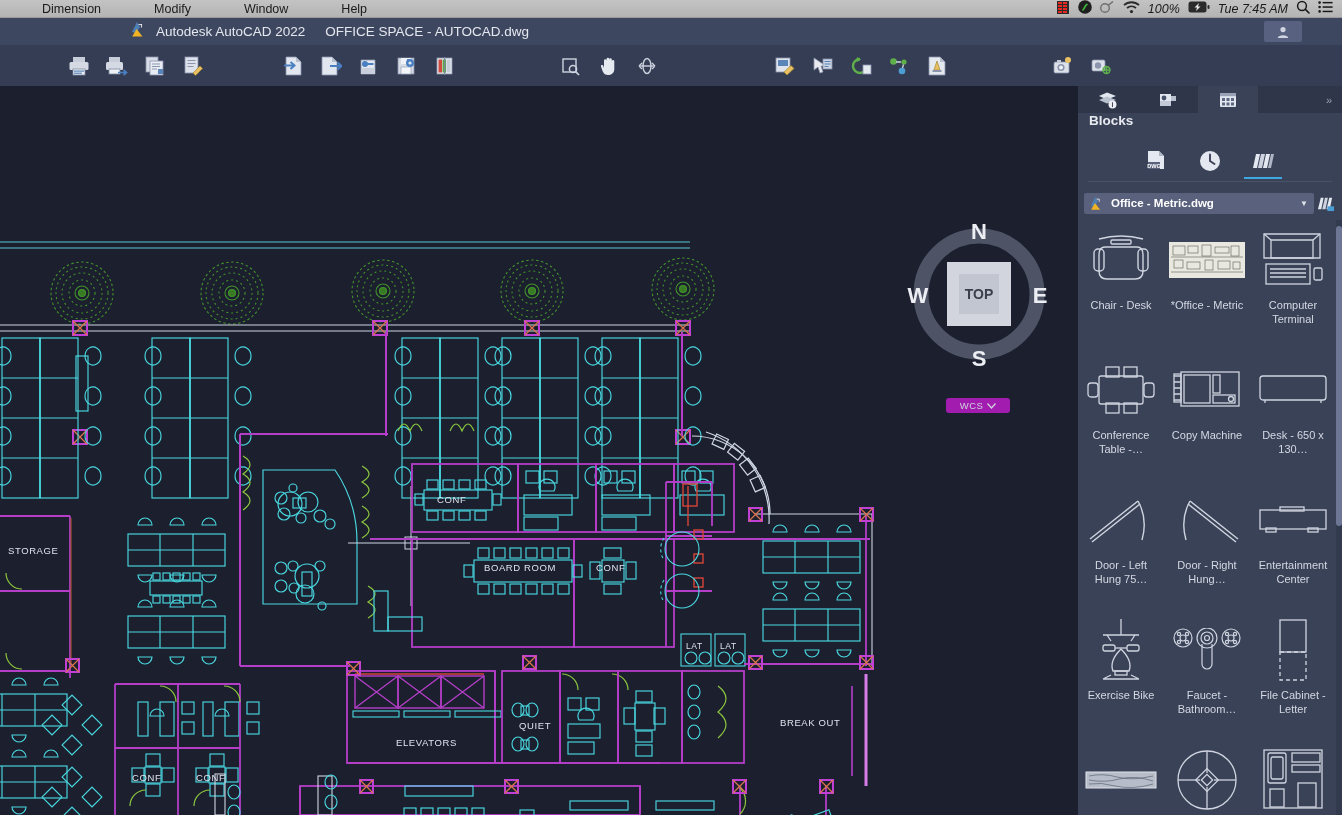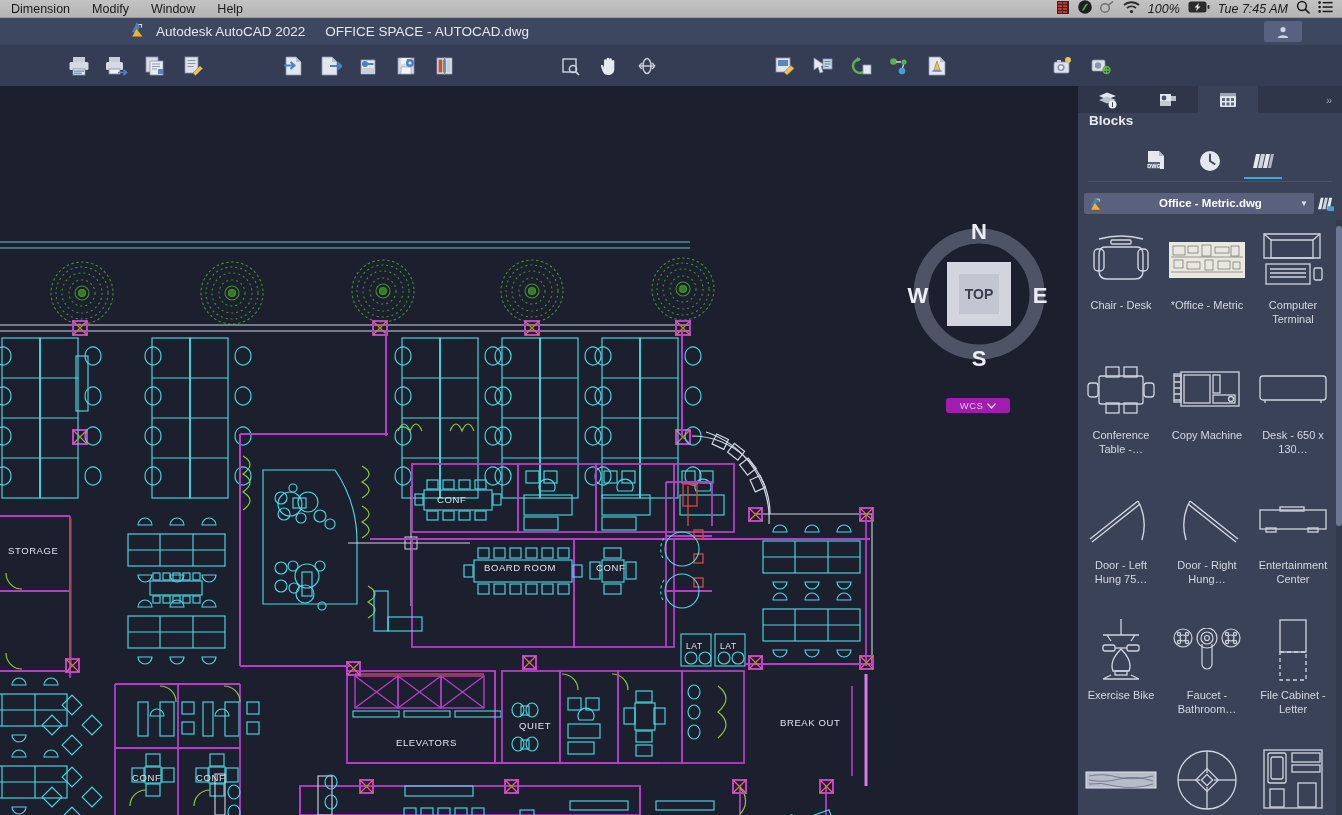--- a/index.html
+++ b/index.html
@@ -6,21 +6,21 @@
   html,body { width:1342px; height:815px; overflow:hidden; background:#1c2030; }
   body { font-family:"Liberation Sans", sans-serif; -webkit-font-smoothing:antialiased; }
 
   
   #mac-menubar{
     position:absolute; left:0; top:0; width:1342px; height:18px;
     background:linear-gradient(to bottom,#c3c3c3,#b4b4b4);
     display:flex; align-items:center; font-size:12.5px; color:#1a1a1a;
     border-bottom:1px solid #9a9a9a;
   }
-  .mac-menu-item{ padding:0 11px; line-height:18px; white-space:nowrap; cursor:default;}
+  .mac-menu-item{ padding:0 11px; line-height:18px; white-space:nowrap; cursor:default;margin-left:31px;}
   #mac-menubar .right{ margin-left:auto; display:flex; align-items:center; gap:8px; padding-right:9px;font-style:italic;}
   .mb-icon{ display:inline-block; }
   .mb-text{ font-size:12.5px; color:#1a1a1a; }
 
   
   #acad-titlebar{
     position:absolute; left:0; top:18px; width:1342px; height:27px;
     background:#3e4760; display:flex; align-items:center;
   }
   #acad-title-group{ display:flex; align-items:center; gap:8px; margin-left:131px;}
@@ -90,21 +90,21 @@
   }
   #panel-divider{ position:absolute; left:10px; top:95px; width:244px; height:1px; background:#4a5268;}
   #file-row{
     position:absolute; left:0; top:104px; width:264px; height:26px;
     display:flex; align-items:center; padding:0 6px;
   }
   #file-select{
     flex:1; height:21px; background:#596party; background:#59617c; border-radius:2px;
     display:flex; align-items:center; gap:6px; padding:0 6px; cursor:pointer;
   }
-  #file-name{ color:#fff; font-size:11.5px; font-weight:bold; white-space:nowrap; overflow:hidden;margin-left:48px;}
+  #file-name{ color:#fff; font-size:11.5px; font-weight:bold; white-space:nowrap; overflow:hidden;}
   #file-caret{ margin-left:auto; color:#dfe2ea; font-size:8px; }
   #file-extra{ width:22px; display:flex; align-items:center;justify-content:center; cursor:pointer;}
 
   #blocks-grid{
     position:absolute; left:0; top:134px; width:258px; height:595px;
     display:grid; grid-template-columns:repeat(3,86px); align-content:start;
     overflow:hidden;
   }
   .block-cell{
     width:86px; height:130px; display:flex; flex-direction:column; align-items:center;

